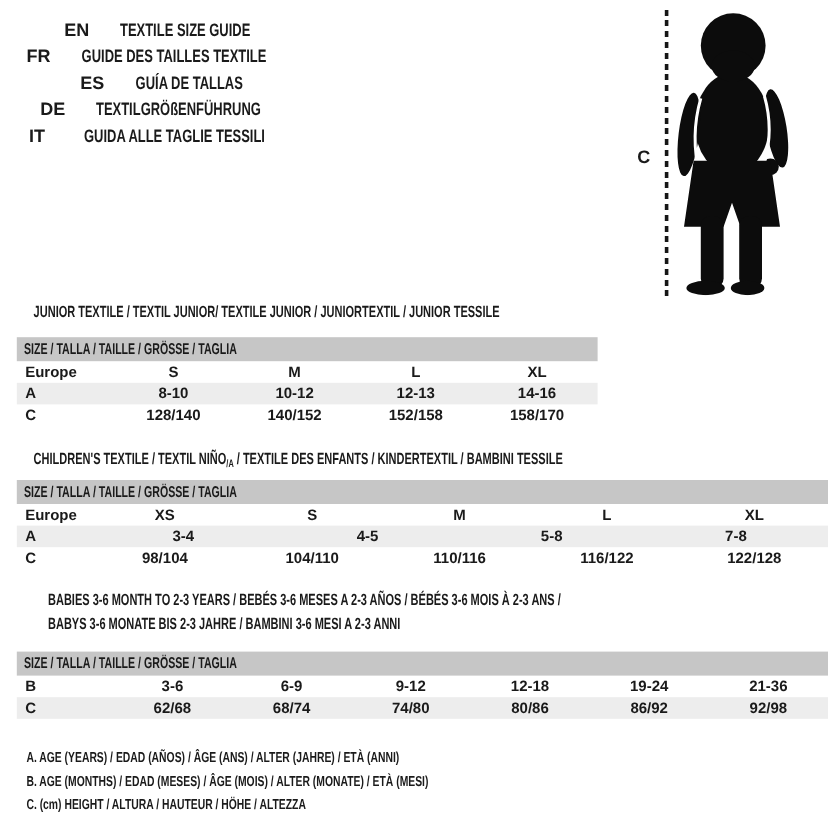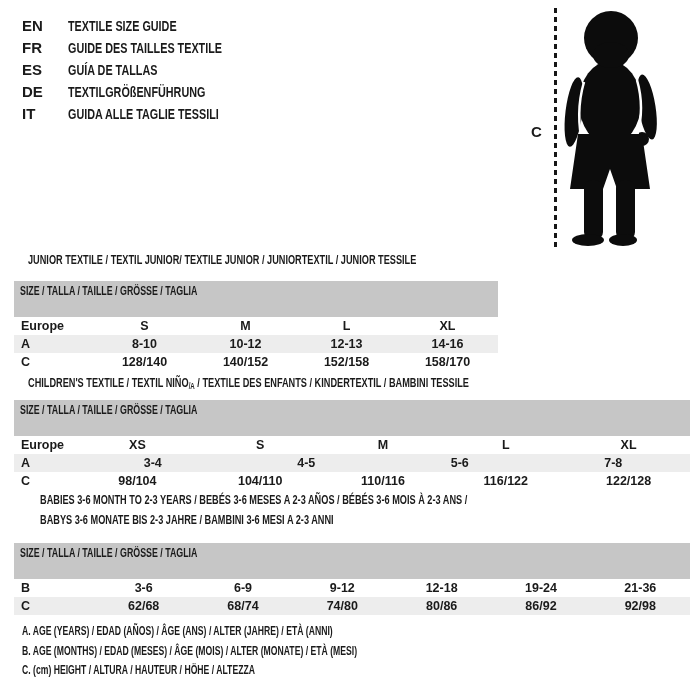--- a/index.html
+++ b/index.html
@@ -15,42 +15,42 @@
     font-family:"Liberation Sans",sans-serif;
     color:var(--ink);font-weight:700;position:relative;overflow:hidden;
   }
   .abs{position:absolute;}
   .sqz{display:inline-block;white-space:nowrap;transform-origin:0 50%;}
   .sx68{transform:scaleX(.68);}
   .sx72{transform:scaleX(.72);}
 
   
   .langs{left:22px;top:15px;}
-  .lang-row{display:flex;height:22px;line-height:22px;font-size:15px;}
+  .lang-row{display:flex;height:22px;line-height:22px;font-size:15px;justify-content:center;}
   .lang-code{width:46px;}
 
   
   .fig-line{left:554px;top:8px;width:3px;height:240px;
     background:repeating-linear-gradient(to bottom,#161616 0 5px,transparent 5px 9px);}
   .fig-c{left:531px;top:123px;font-size:15px;}
   .fig-svg{left:561px;top:8px;}
 
   
   .sec-title{font-size:13.5px;line-height:15px;white-space:nowrap;text-decoration:underline;}
   .title-junior{left:28px;top:252px;}
   .title-children{left:28px;top:375px;}
   .title-babies{left:40px;top:490px;line-height:20px;}
   .subAB{font-size:9px;vertical-align:-2px;letter-spacing:0;}
 
   
   .table{left:14px;}
   #t1{top:281px;width:484px;}
   #t2{top:400px;width:676px;}
   #t3{top:543px;width:676px;}
-  .thead{height:36px;line-height:20px;background:var(--header-bar);
+  .thead{height:20px;line-height:20px;background:var(--header-bar);
     font-size:13px;padding-left:6px;}
   .trow{display:flex;height:18px;line-height:18px;font-size:12.5px;}
   .shaded{background:var(--row-shade);}
   .tlabel{width:80px;padding-left:7px;}
   #t2 .tlabel{width:62px;}
   .tcell{flex:1;text-align:center;}
 
   
   .legend{left:22px;top:622px;font-size:12px;line-height:19.5px;}
 </style>
@@ -146,21 +146,21 @@
     <span class="tcell">XS</span>
     <span class="tcell">S</span>
     <span class="tcell">M</span>
     <span class="tcell">L</span>
     <span class="tcell">XL</span>
   </div>
   <div class="trow shaded">
     <span class="tlabel">A</span>
     <span class="tcell">3-4</span>
     <span class="tcell">4-5</span>
-    <span class="tcell">5-6</span>
+    <span class="tcell">5-8</span>
     <span class="tcell">7-8</span>
   </div>
   <div class="trow">
     <span class="tlabel">C</span>
     <span class="tcell">98/104</span>
     <span class="tcell">104/110</span>
     <span class="tcell">110/116</span>
     <span class="tcell">116/122</span>
     <span class="tcell">122/128</span>
   </div>

